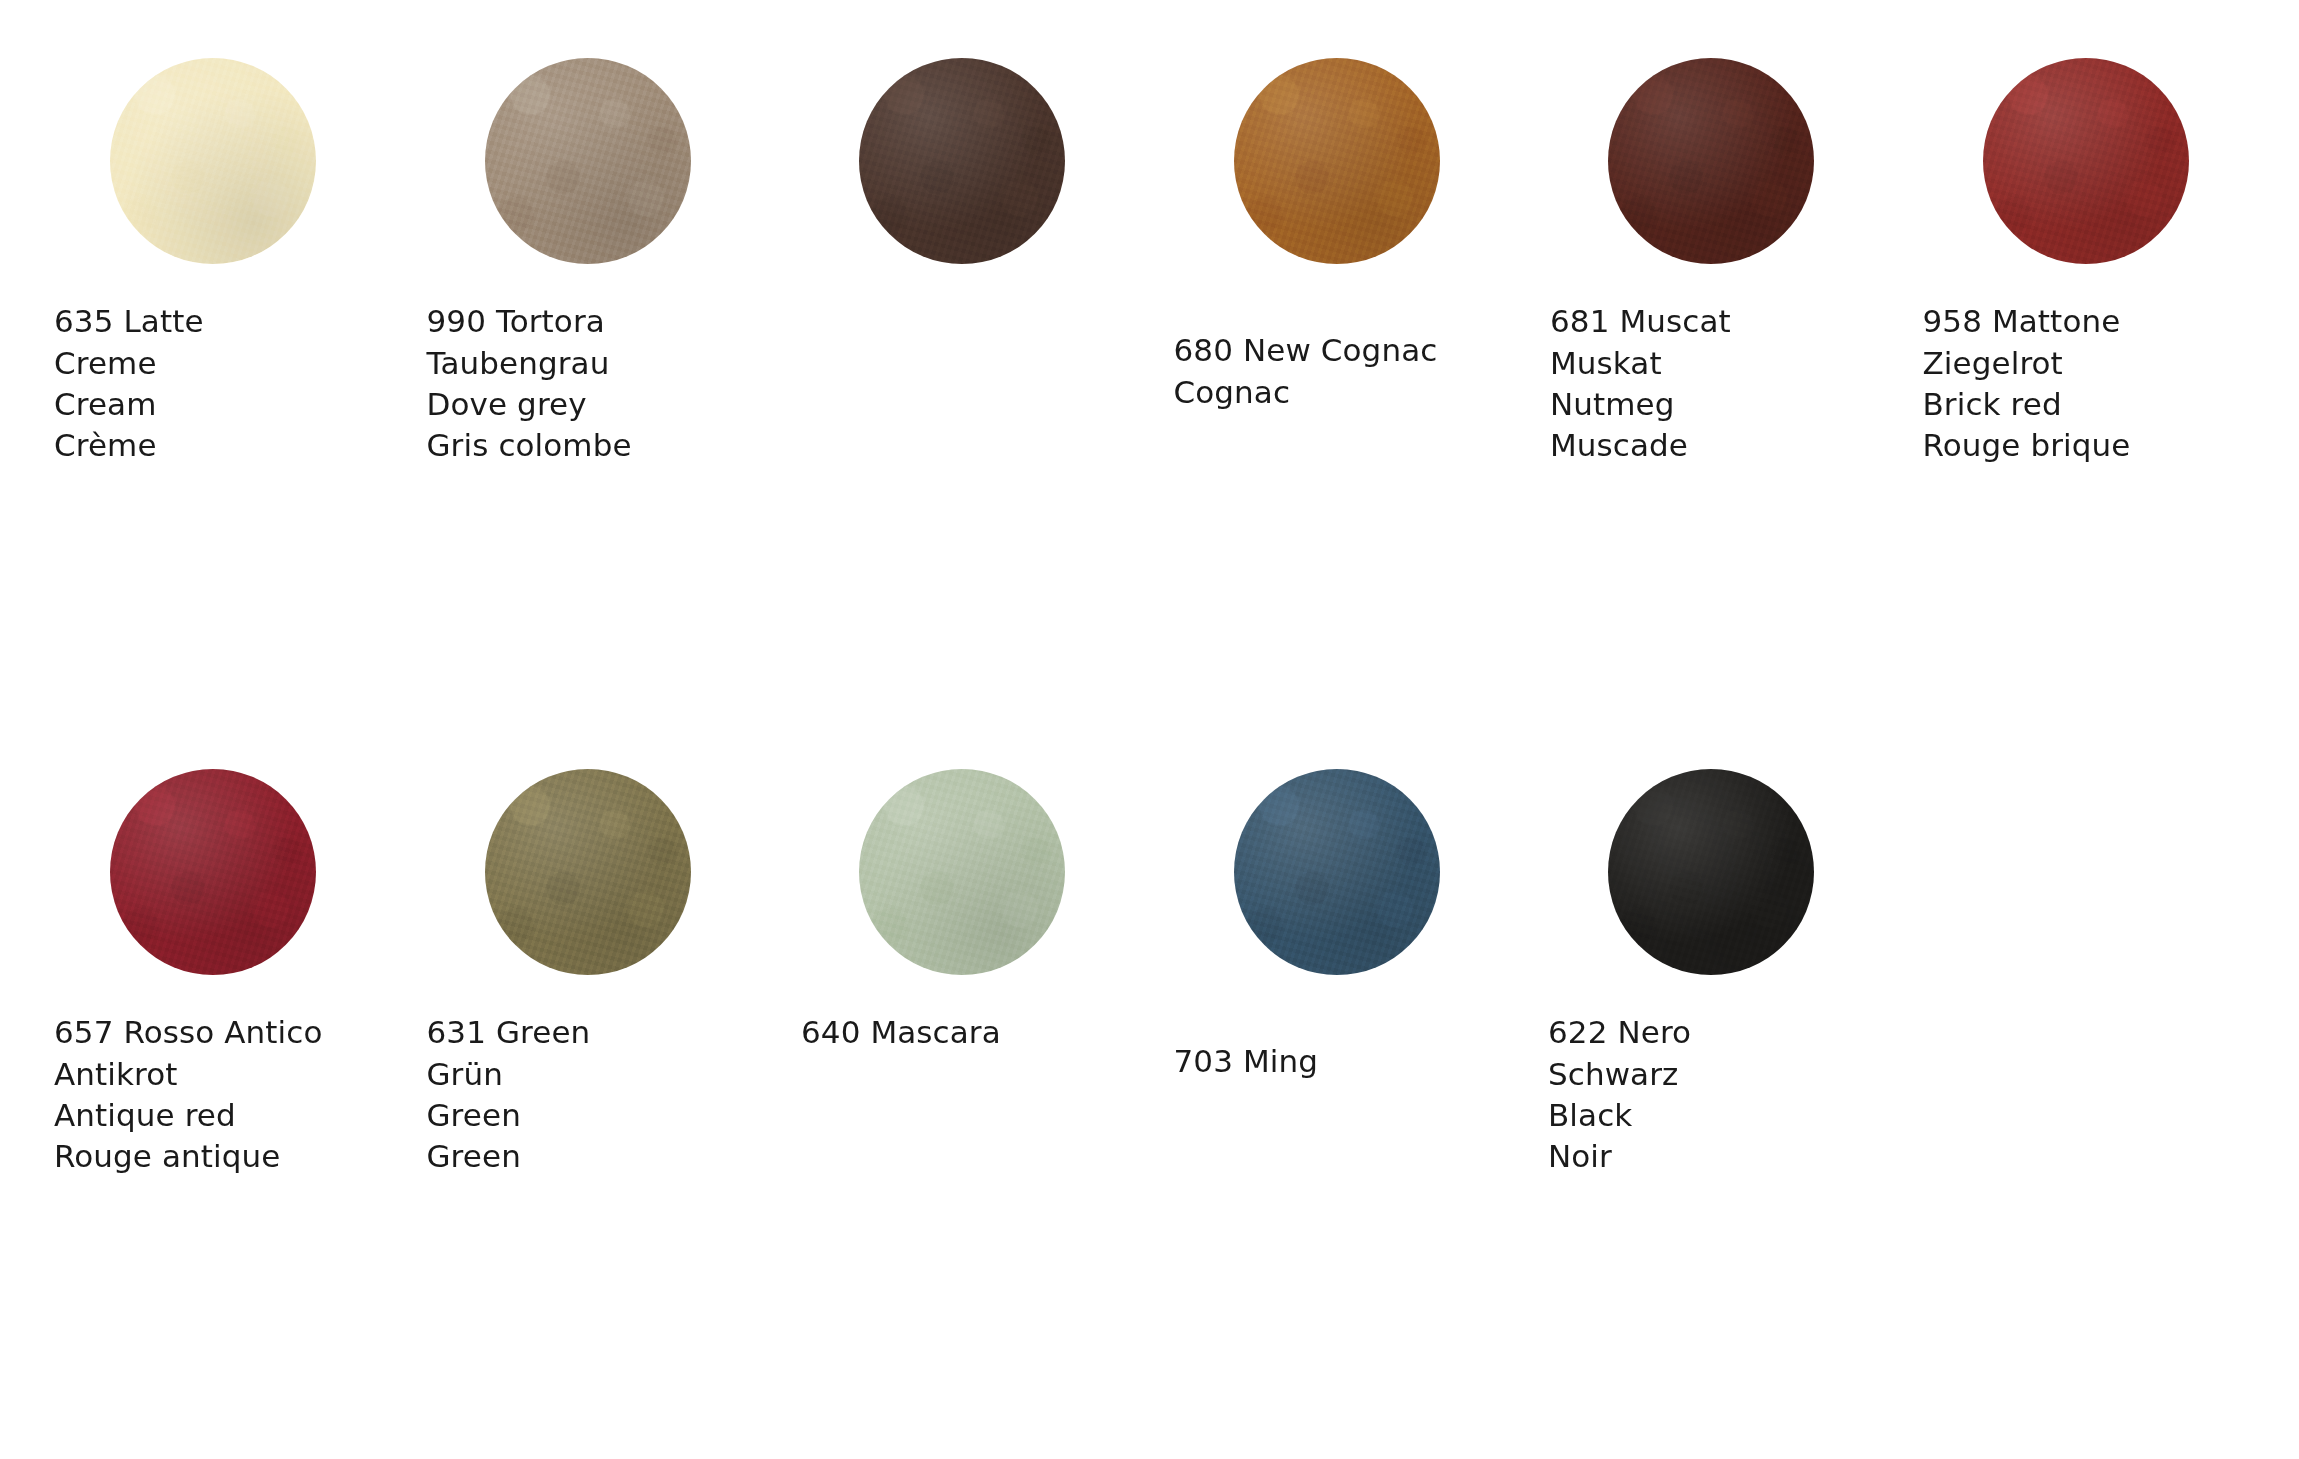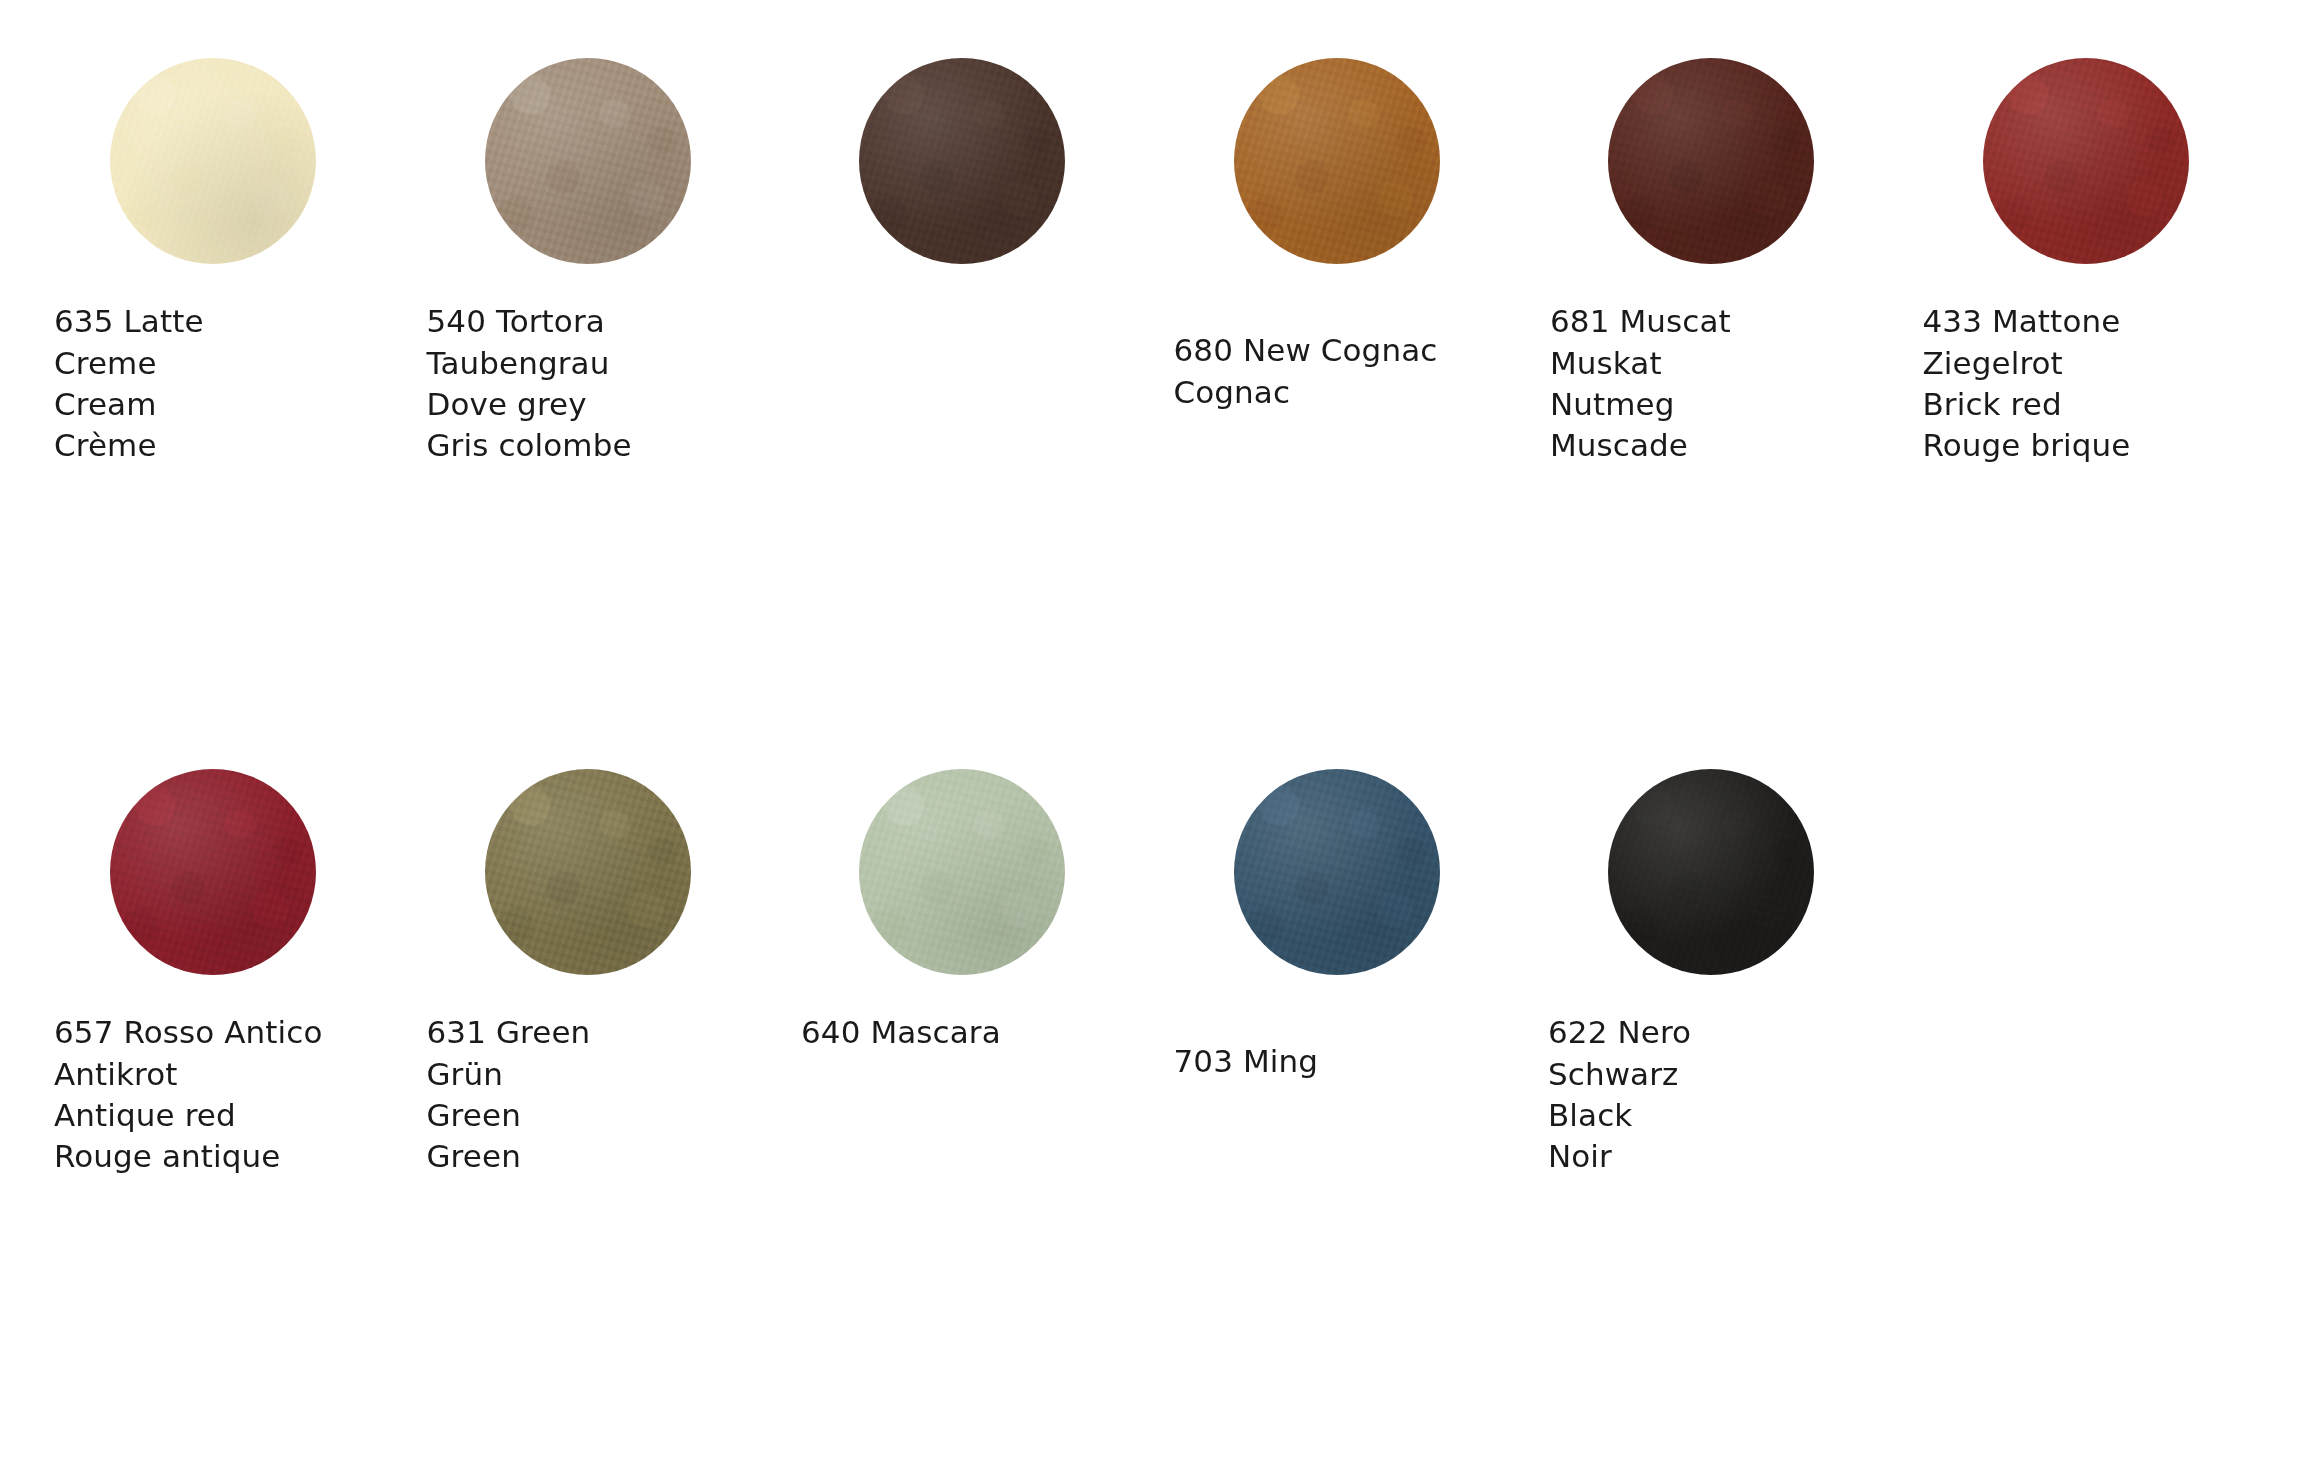--- a/index.html
+++ b/index.html
@@ -120,21 +120,21 @@
           <div class="label-line de">Creme</div>
           <div class="label-line en">Cream</div>
           <div class="label-line fr">Crème</div>
         </div>
       </div>
       <div class="swatch-cell row-1 col-2">
         <div class="disc-wrap">
           <div class="disc" style="background-color: rgb(160, 141, 121);"></div>
         </div>
         <div class="labels">
-          <div class="label-line name">540 Tortora</div>
+          <div class="label-line name">990 Tortora</div>
           <div class="label-line de">Taubengrau</div>
           <div class="label-line en">Dove grey</div>
           <div class="label-line fr">Gris colombe</div>
         </div>
       </div>
       <div class="swatch-cell row-1 col-3">
         <div class="disc-wrap">
           <div class="disc" style="background-color: rgb(75, 53, 44);"></div>
         </div>
       </div>
@@ -156,21 +156,21 @@
           <div class="label-line de">Muskat</div>
           <div class="label-line en">Nutmeg</div>
           <div class="label-line fr">Muscade</div>
         </div>
       </div>
       <div class="swatch-cell row-1 col-6">
         <div class="disc-wrap">
           <div class="disc" style="background-color: rgb(142, 42, 39);"></div>
         </div>
         <div class="labels">
-          <div class="label-line name">433 Mattone</div>
+          <div class="label-line name">958 Mattone</div>
           <div class="label-line de">Ziegelrot</div>
           <div class="label-line en">Brick red</div>
           <div class="label-line fr">Rouge brique</div>
         </div>
       </div>
       <div class="swatch-cell row-2 col-1">
         <div class="disc-wrap">
           <div class="disc" style="background-color: rgb(140, 31, 43);"></div>
         </div>
         <div class="labels">

